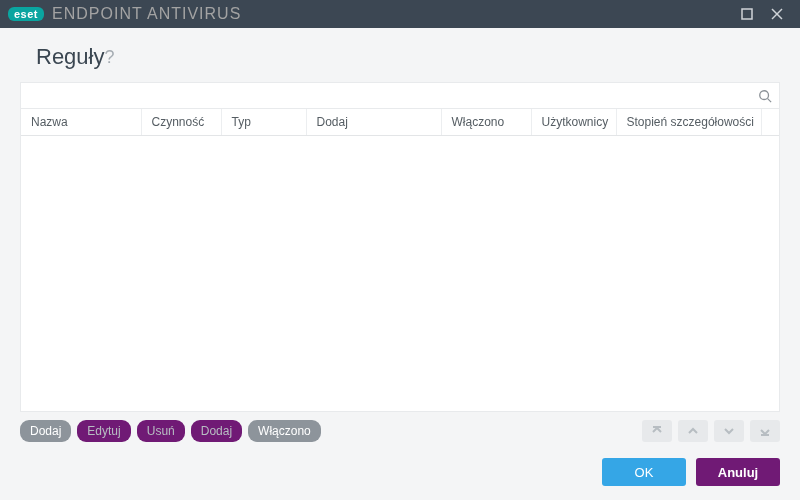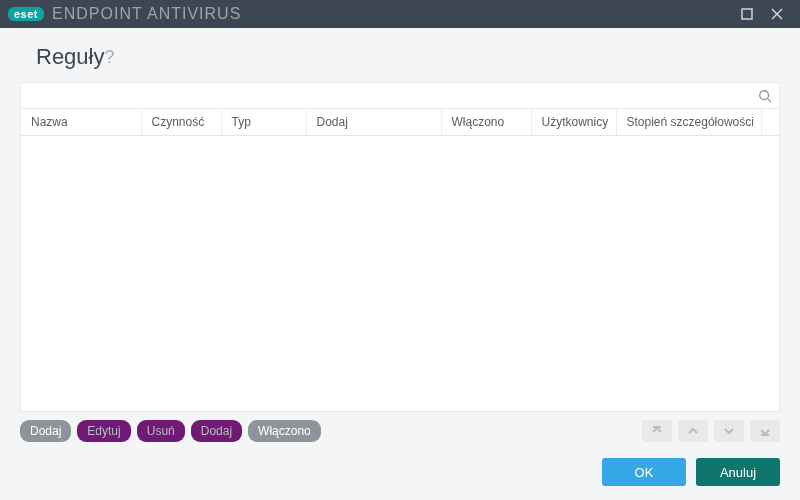--- a/index.html
+++ b/index.html
@@ -145,21 +145,21 @@
   .btn {
     min-width: 84px;
     height: 28px;
     border: none;
     border-radius: 3px;
     font-size: 13px;
     cursor: pointer;
     color: #fff;
   }
   .btn-primary { background: #35a6e6; }
-  .btn-secondary { background: #0f766e; }
+  .btn-secondary { background: #701a75; font-weight: bold; }
 </style>
 </head>
 <body>
 
 <div class="titlebar">
   <span class="brand-badge">eset</span>
   <span class="brand-text">ENDPOINT ANTIVIRUS</span>
   <div class="titlebar-spacer"></div>
   <div class="win-btn">
     <svg viewBox="0 0 12 12">

